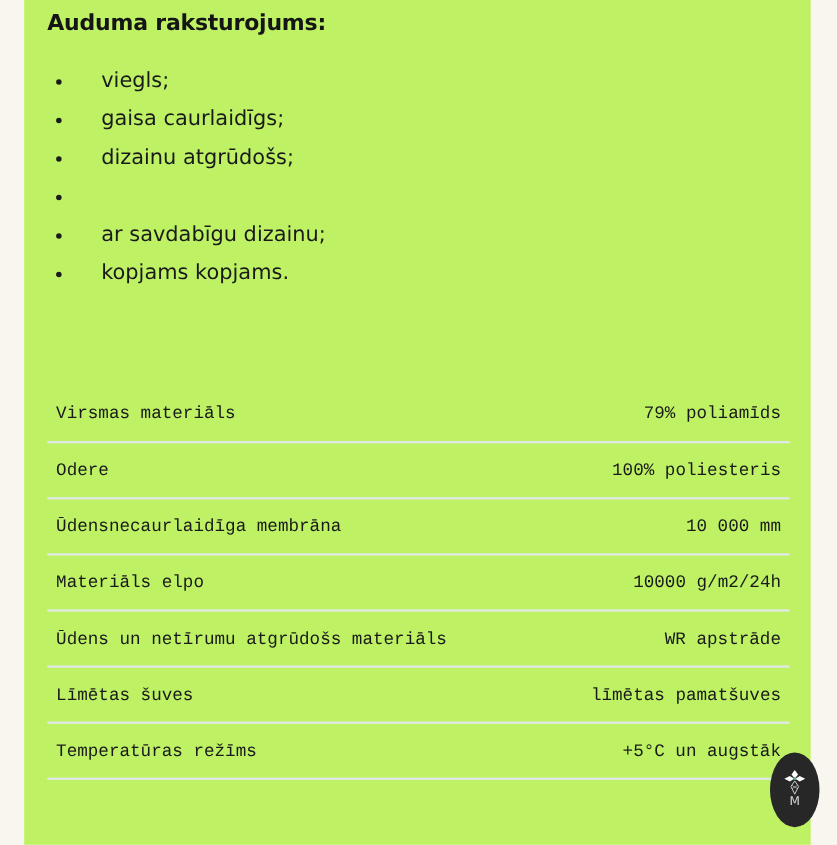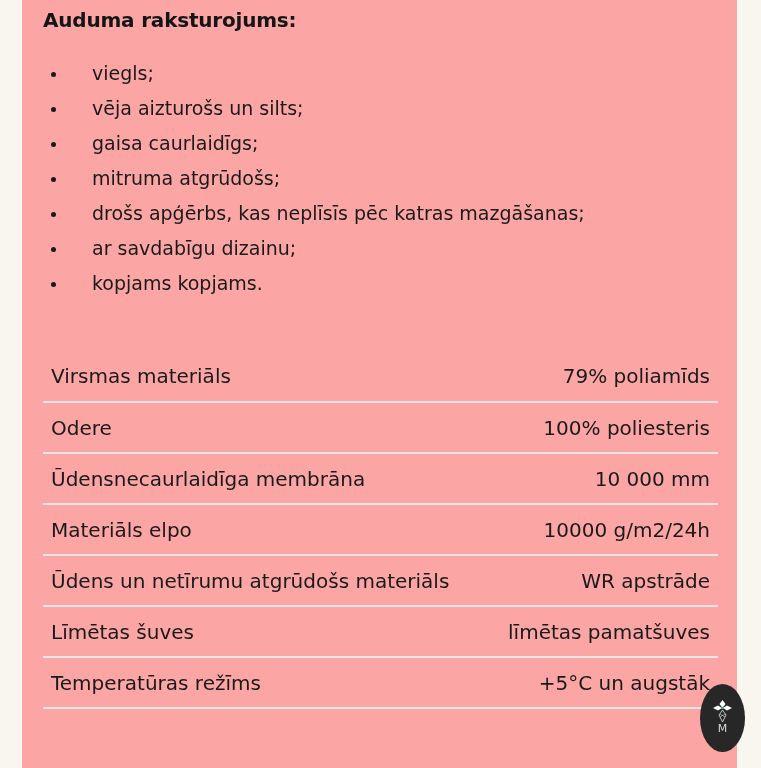--- a/index.html
+++ b/index.html
@@ -11,21 +11,21 @@
       background: #f9f6f0;
       font-family: "DejaVu Sans", "Liberation Sans", sans-serif;
       color: #111;
     }
     .card {
       position: absolute;
       left: 22px;
       top: 0;
       width: 715px;
       height: 768px;
-      background: #fca5a5;
+      background: #bef264;
     }
     .heading {
       position: absolute;
       left: 21px;
       top: 8px;
       font-size: 20px;
       font-weight: bold;
       letter-spacing: -0.2px;
       color: #151515;
       margin: 0;
@@ -61,25 +61,26 @@
       left: 21px;
       top: 351px;
       width: 675px;
       border-collapse: collapse;
     }
     .spec-table tr {
       height: 51px;
       border-bottom: 2px solid #e3e7ea;
     }
     .spec-table td {
-      font-size: 20px;
+      font-size: 16px;
       color: #1a1a1a;
       padding: 0 8px;
       white-space: nowrap;
       vertical-align: middle;
+      font-family: Liberation Mono, monospace;
     }
     .spec-table td.value {
       text-align: right;
     }
     .badge {
       position: absolute;
       left: 700px;
       top: 684px;
       width: 45px;
       height: 68px;
@@ -94,24 +95,23 @@
     }
   </style>
 </head>
 <body>
 
 <div class="card">
   <h3 class="heading">Auduma raksturojums:</h3>
 
   <ul class="features">
     <li><span class="bullet"></span><span>viegls;</span></li>
-    <li><span class="bullet"></span><span>vēja aizturošs un silts;</span></li>
     <li><span class="bullet"></span><span>gaisa caurlaidīgs;</span></li>
-    <li><span class="bullet"></span><span>mitruma atgrūdošs;</span></li>
-    <li><span class="bullet"></span><span>drošs apģērbs, kas neplīsīs pēc katras mazgāšanas;</span></li>
+    <li><span class="bullet"></span><span>dizainu atgrūdošs;</span></li>
+    <li><span class="bullet"></span></li>
     <li><span class="bullet"></span><span>ar savdabīgu dizainu;</span></li>
     <li><span class="bullet"></span><span>kopjams kopjams.</span></li>
   </ul>
 
   <table class="spec-table">
     <tbody>
       <tr>
         <td class="label">Virsmas materiāls</td>
         <td class="value">79% poliamīds</td>
       </tr>

